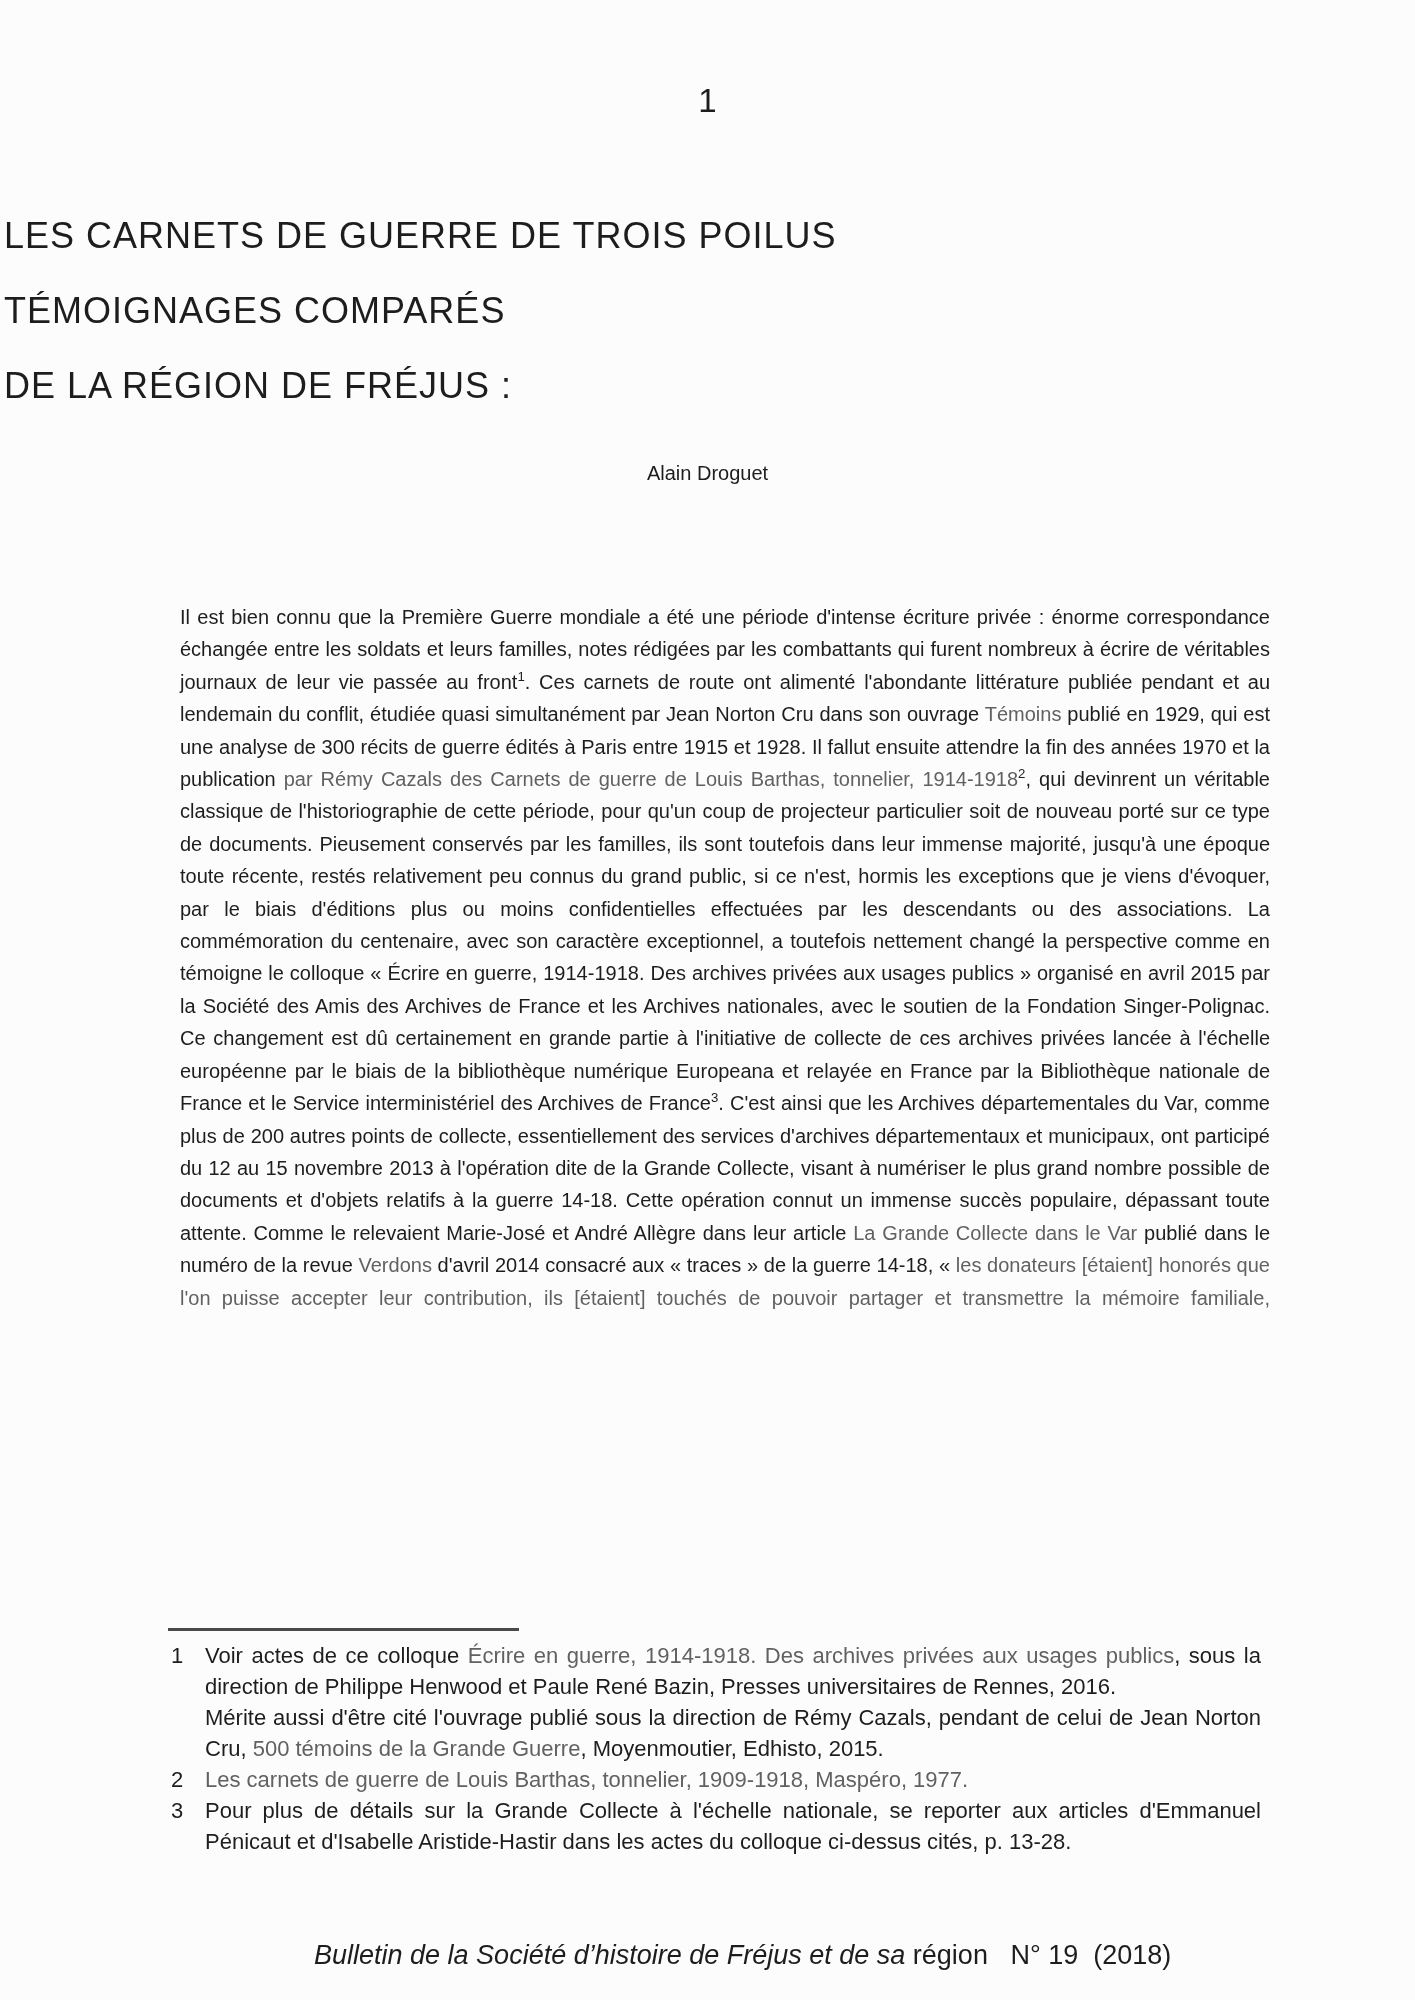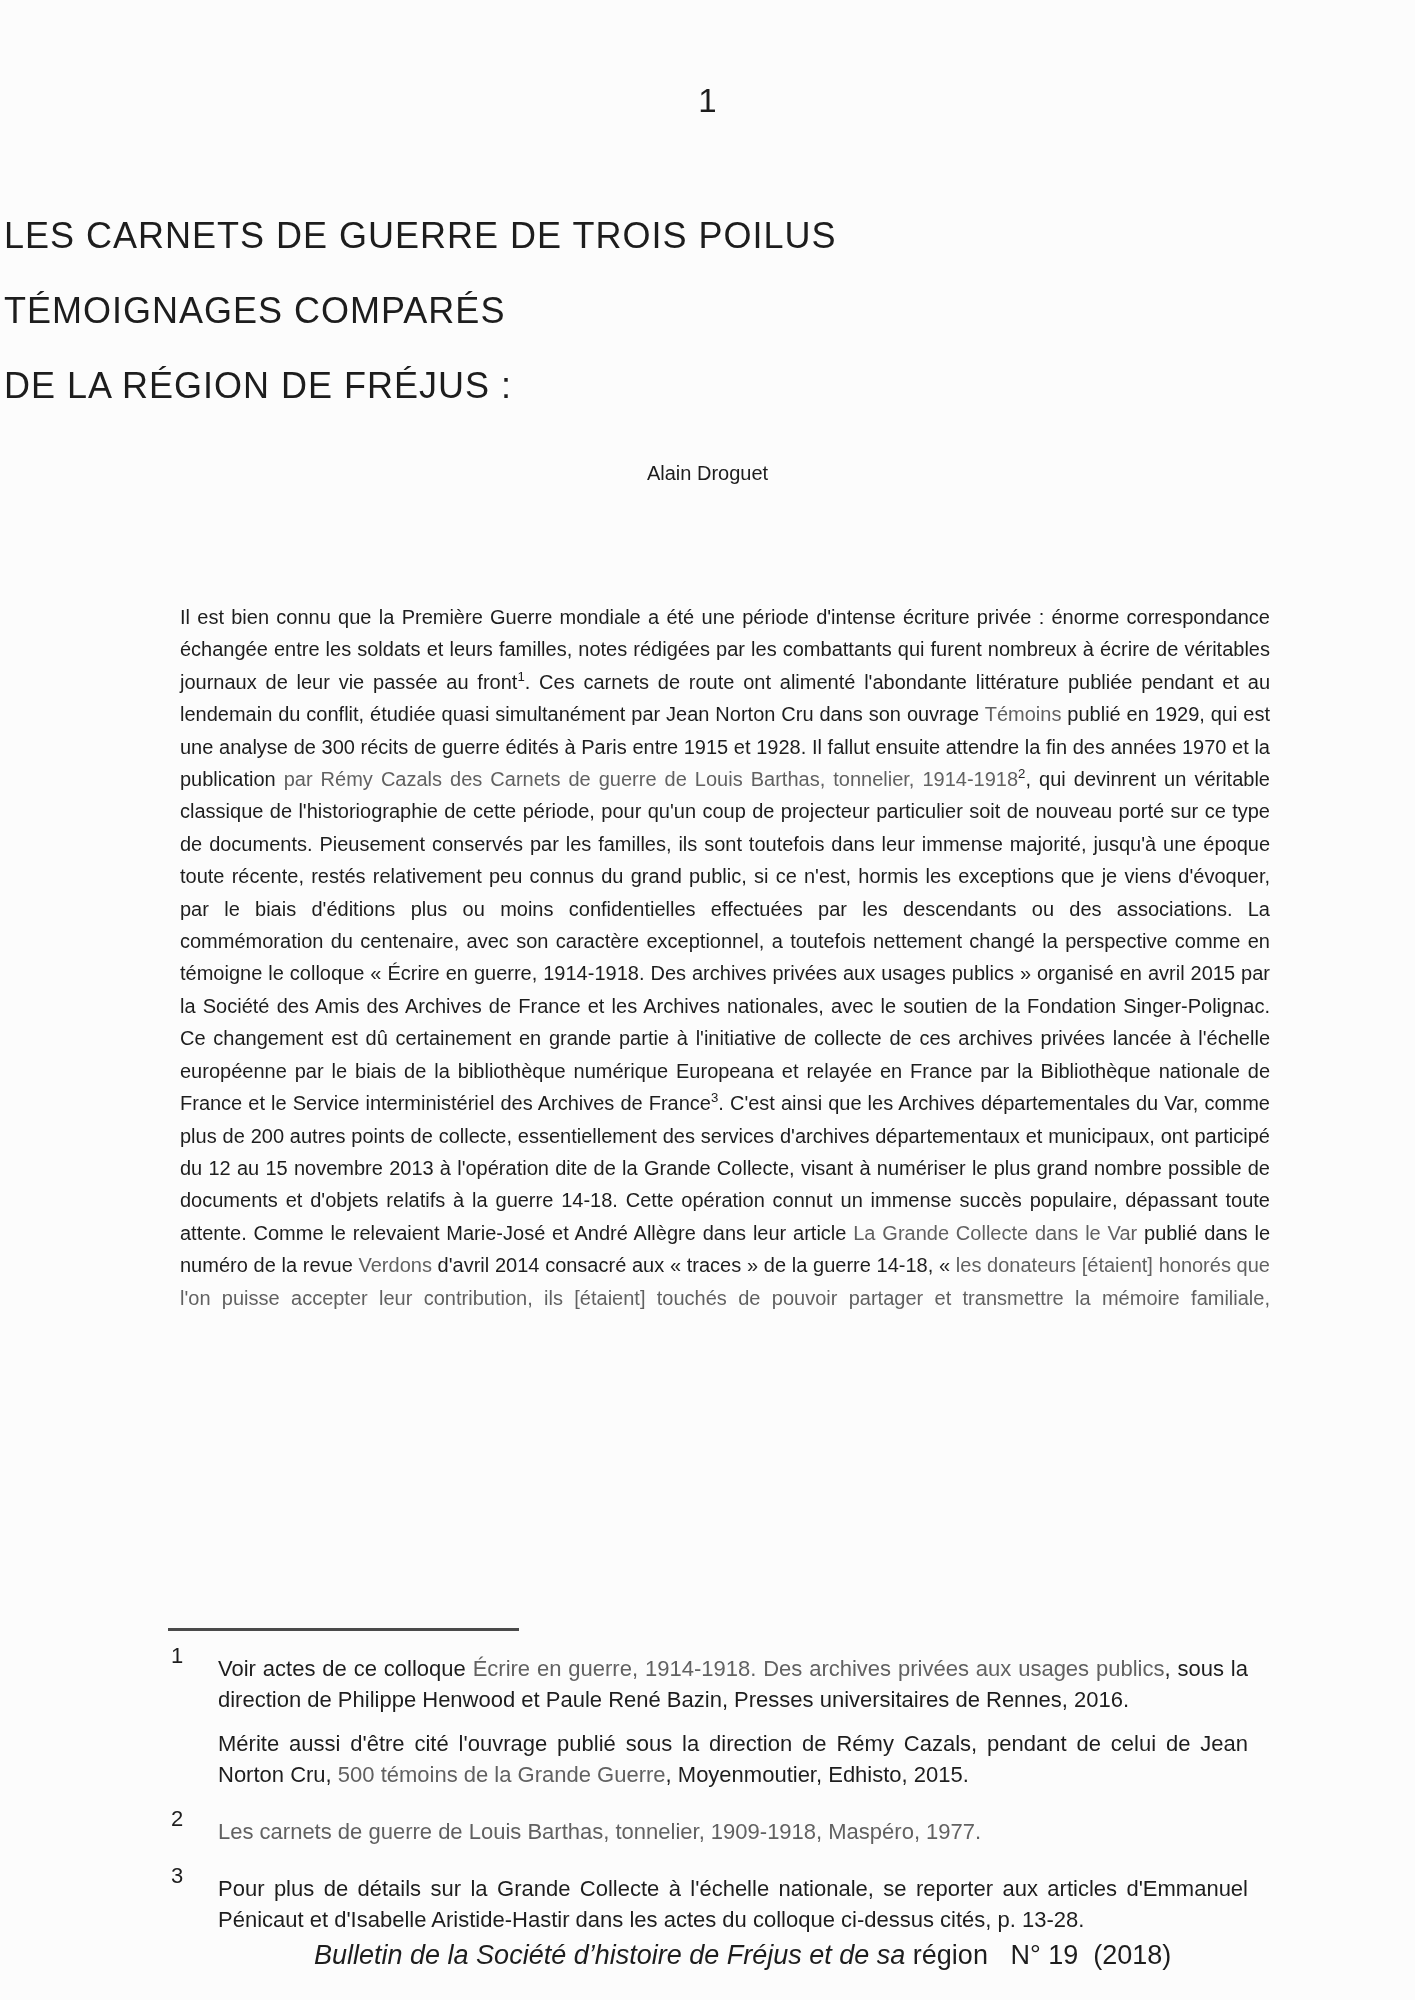--- a/index.html
+++ b/index.html
@@ -64,21 +64,21 @@
   }
   .footnotes{
     position:absolute;
     top:1640px; left:171px; width:1090px;
     font-size:22px;
     line-height:31px;
   }
   .fn{display:flex;}
   .fn-num{flex:0 0 34px;}
   .fn-body{flex:1;text-align:justify;}
-  .fn-body p{margin:13px;}
+  .fn-body p{margin:0;}
   .footer{
     position:absolute;
     top:1940px; left:314px;
     font-size:27px;
     white-space:nowrap;
   }
 </style>
 </head>
 <body>
 

